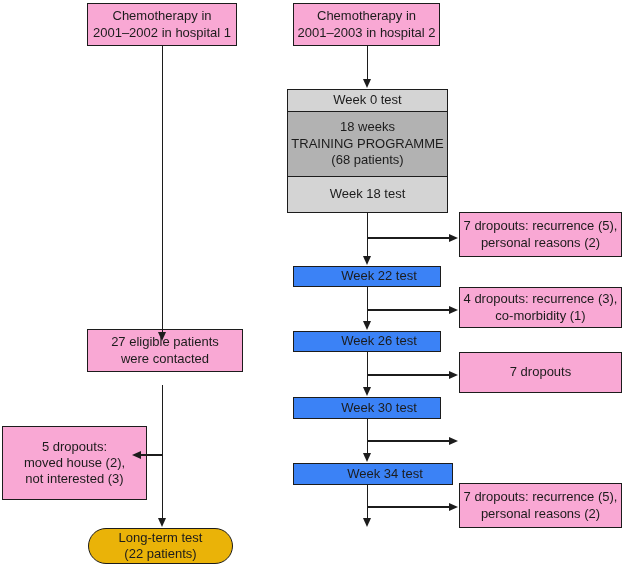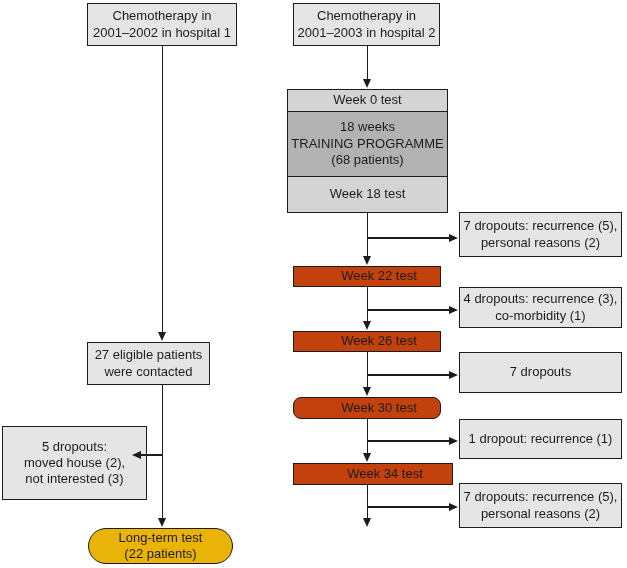--- a/index.html
+++ b/index.html
@@ -16,22 +16,22 @@
     position:absolute;
     box-sizing:border-box;
     border:1.5px solid #1c1c1c;
     display:flex;
     align-items:center;
     justify-content:center;
     text-align:center;
     white-space:pre-line;
     line-height:1.25;
   }
-  .white-node{background:#e5e5e5;}
-  .week-bar{background:#c2410c;padding-left:24px;}
+  .white-node{background:#f9a8d4;}
+  .week-bar{background:#3b82f6;padding-left:24px;}
   .stadium{background:#eab308;border-radius:18px;}
   .composite{
     position:absolute;
     box-sizing:border-box;
     border:1.5px solid #1c1c1c;
     background:#d4d4d4;
     display:flex;
     flex-direction:column;
   }
   .composite .bar{
@@ -60,21 +60,21 @@
     border-right:9px solid #1c1c1c;}
 </style>
 </head>
 <body>
 
 <div id="figure">
 
   <div class="node white-node" style="left:87px;top:3px;width:150px;height:43px;">Chemotherapy in
 2001–2002 in hospital 1</div>
 
-  <div class="node white-node" style="left:87px;top:342px;width:123px;height:43px;">27 eligible patients
+  <div class="node white-node" style="left:87px;top:329px;width:156px;height:43px;">27 eligible patients
 were contacted</div>
 
   <div class="node white-node" style="left:2px;top:419px;width:145px;height:74px;margin-top:7px;">5 dropouts:
 moved house (2),
 not interested (3)</div>
 
   <div class="node stadium" style="left:88px;top:528px;width:145px;height:36px;">Long-term test
 (22 patients)</div>
 
   <div class="node white-node" style="left:293px;top:3px;width:147px;height:43px;">Chemotherapy in
@@ -93,23 +93,22 @@
 
   <div class="node week-bar" style="left:293px;top:266px;width:148px;height:21px;">Week 22 test</div>
 
   <div class="node white-node" style="left:459px;top:287px;width:163px;height:41px;">4 dropouts: recurrence (3),
 co-morbidity (1)</div>
 
   <div class="node week-bar" style="left:293px;top:331px;width:148px;height:21px;">Week 26 test</div>
 
   <div class="node white-node" style="left:459px;top:352px;width:163px;height:41px;">7 dropouts</div>
 
-  <div class="node week-bar" style="left:293px;top:397px;width:148px;height:22px;border-radius:8px;">Week 30 test</div>
+  <div class="node week-bar" style="left:293px;top:397px;width:148px;height:22px;">Week 30 test</div>
 
-  <div class="node white-node" style="left:459px;top:419px;width:163px;height:40px;">1 dropout: recurrence (1)</div>
 
   <div class="node week-bar" style="left:293px;top:463px;width:160px;height:22px;">Week 34 test</div>
 
   <div class="node white-node" style="left:459px;top:483px;width:163px;height:45px;">7 dropouts: recurrence (5),
 personal reasons (2)</div>
 
 
   <div class="vline" style="left:161.5px;top:46px;height:287px;"></div>
   <div class="ah-down" style="left:157.5px;top:332px;"></div>
 

